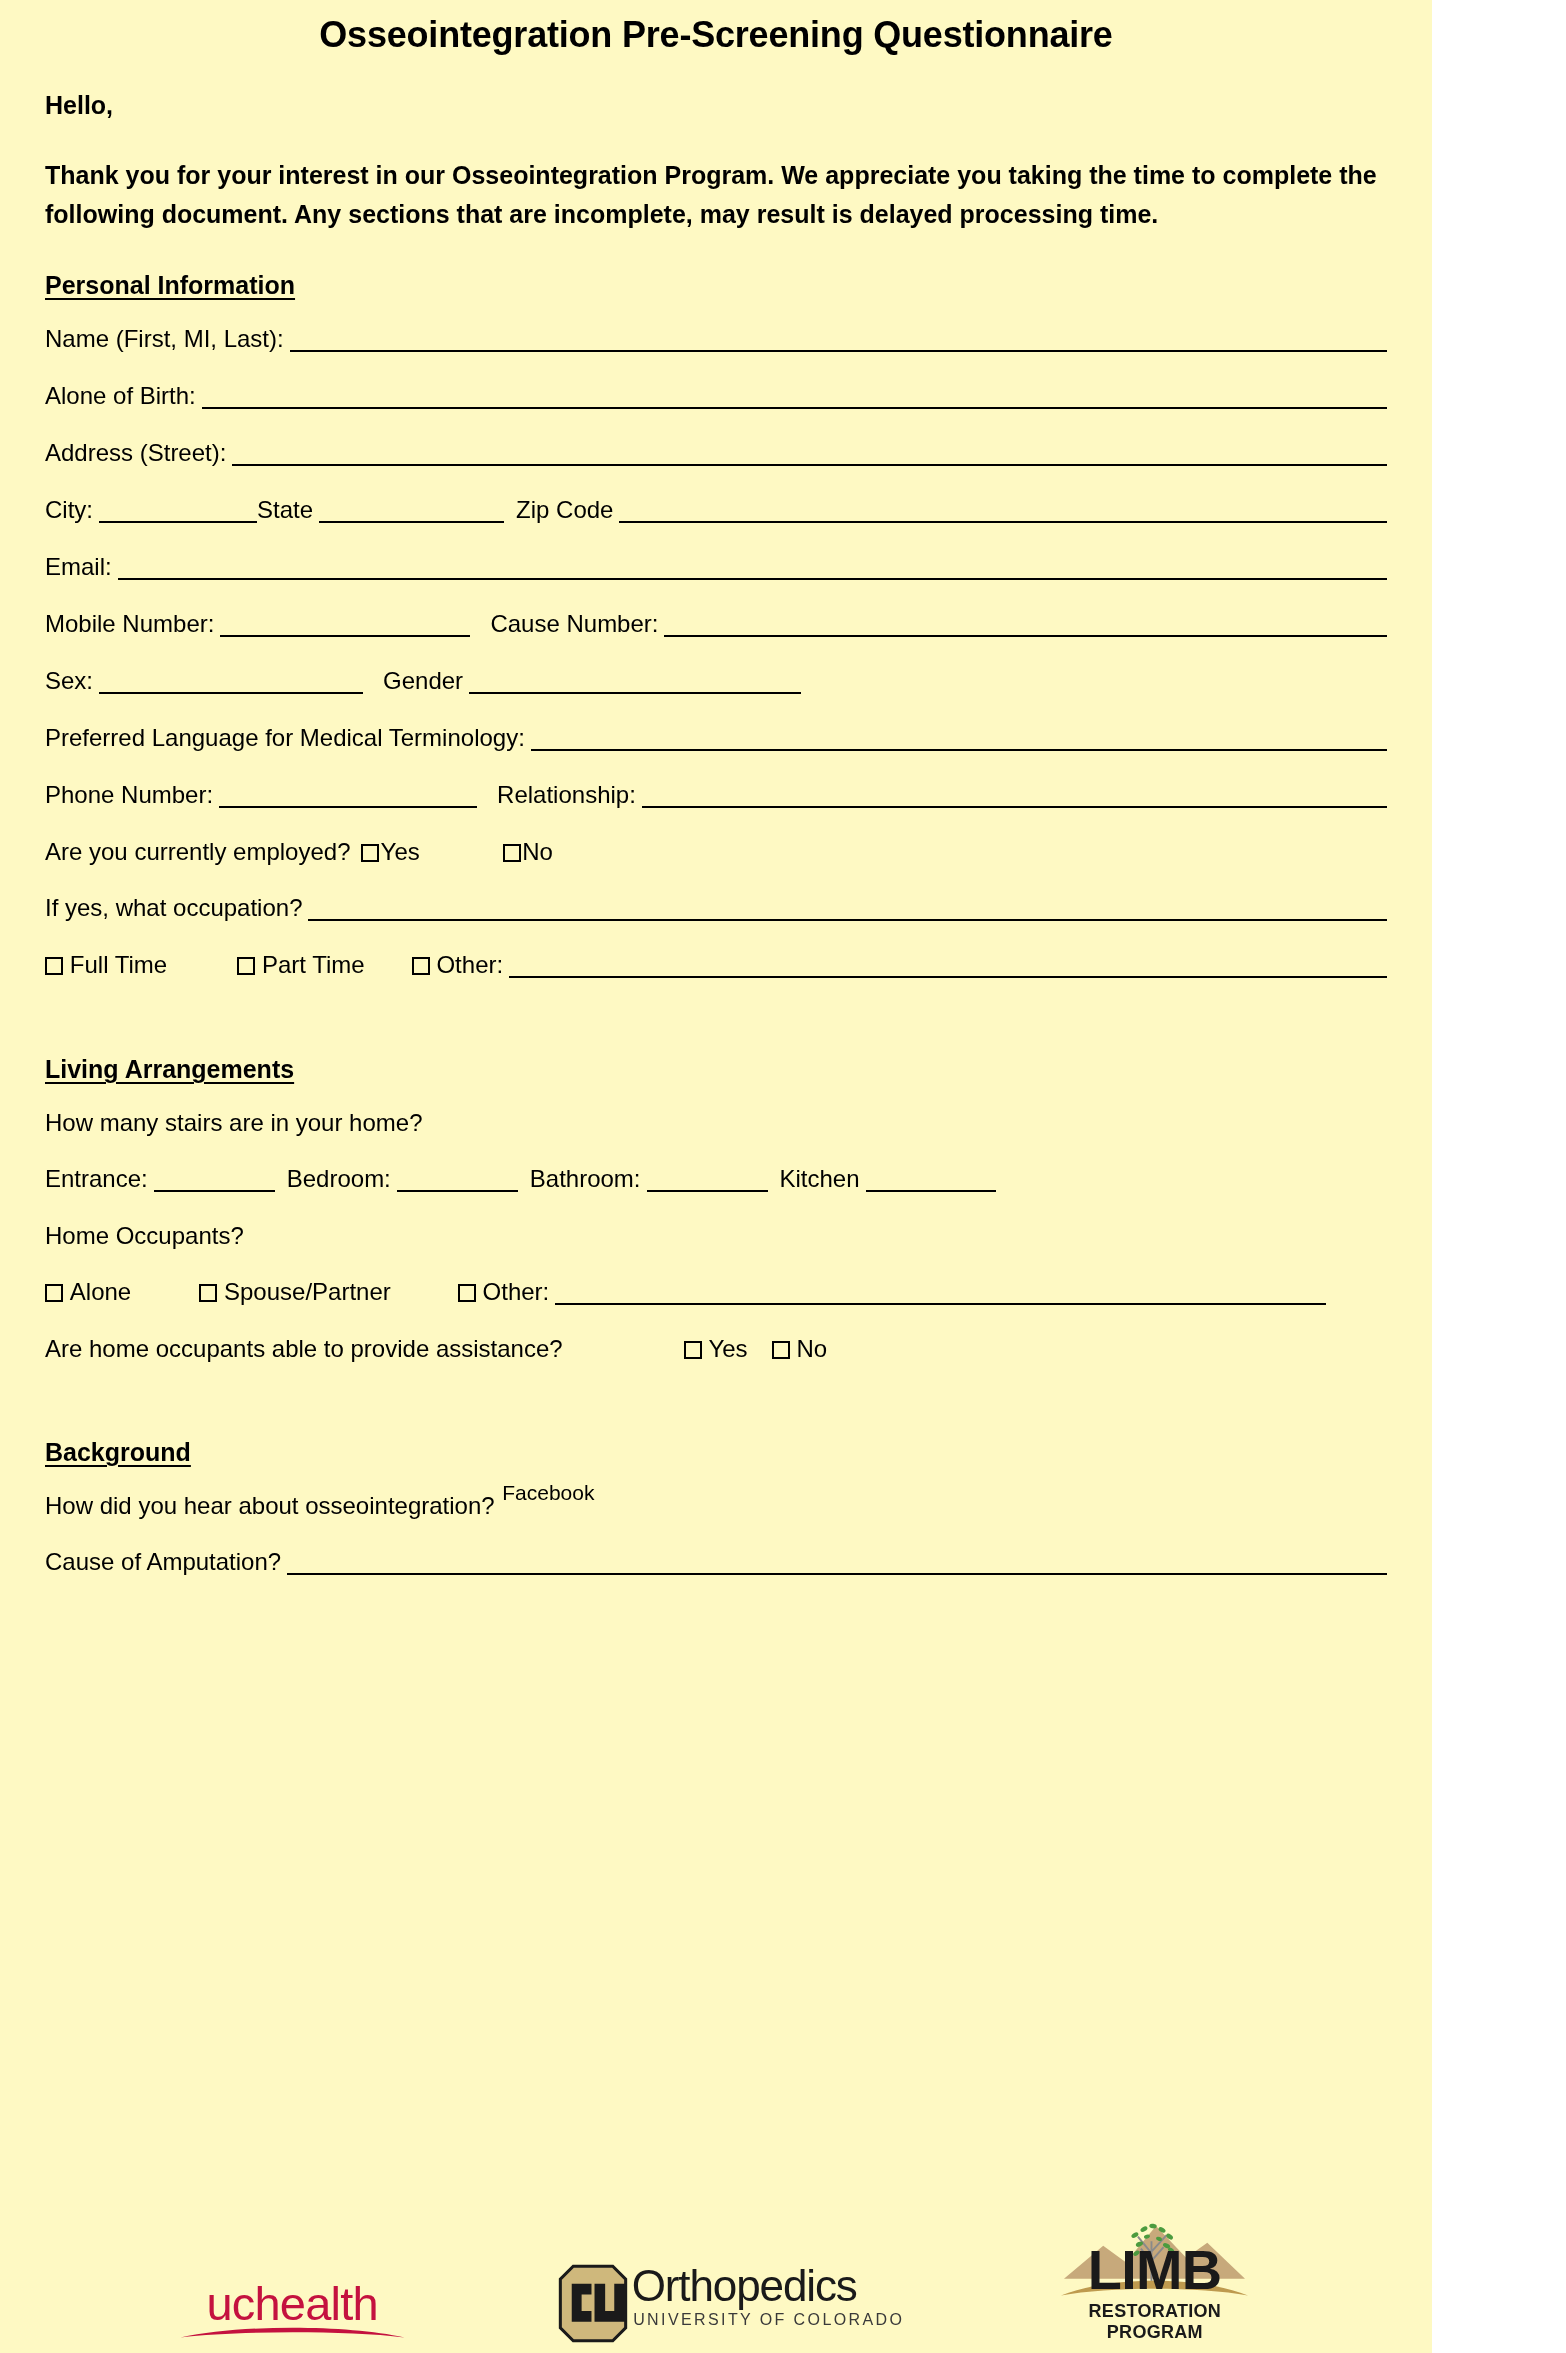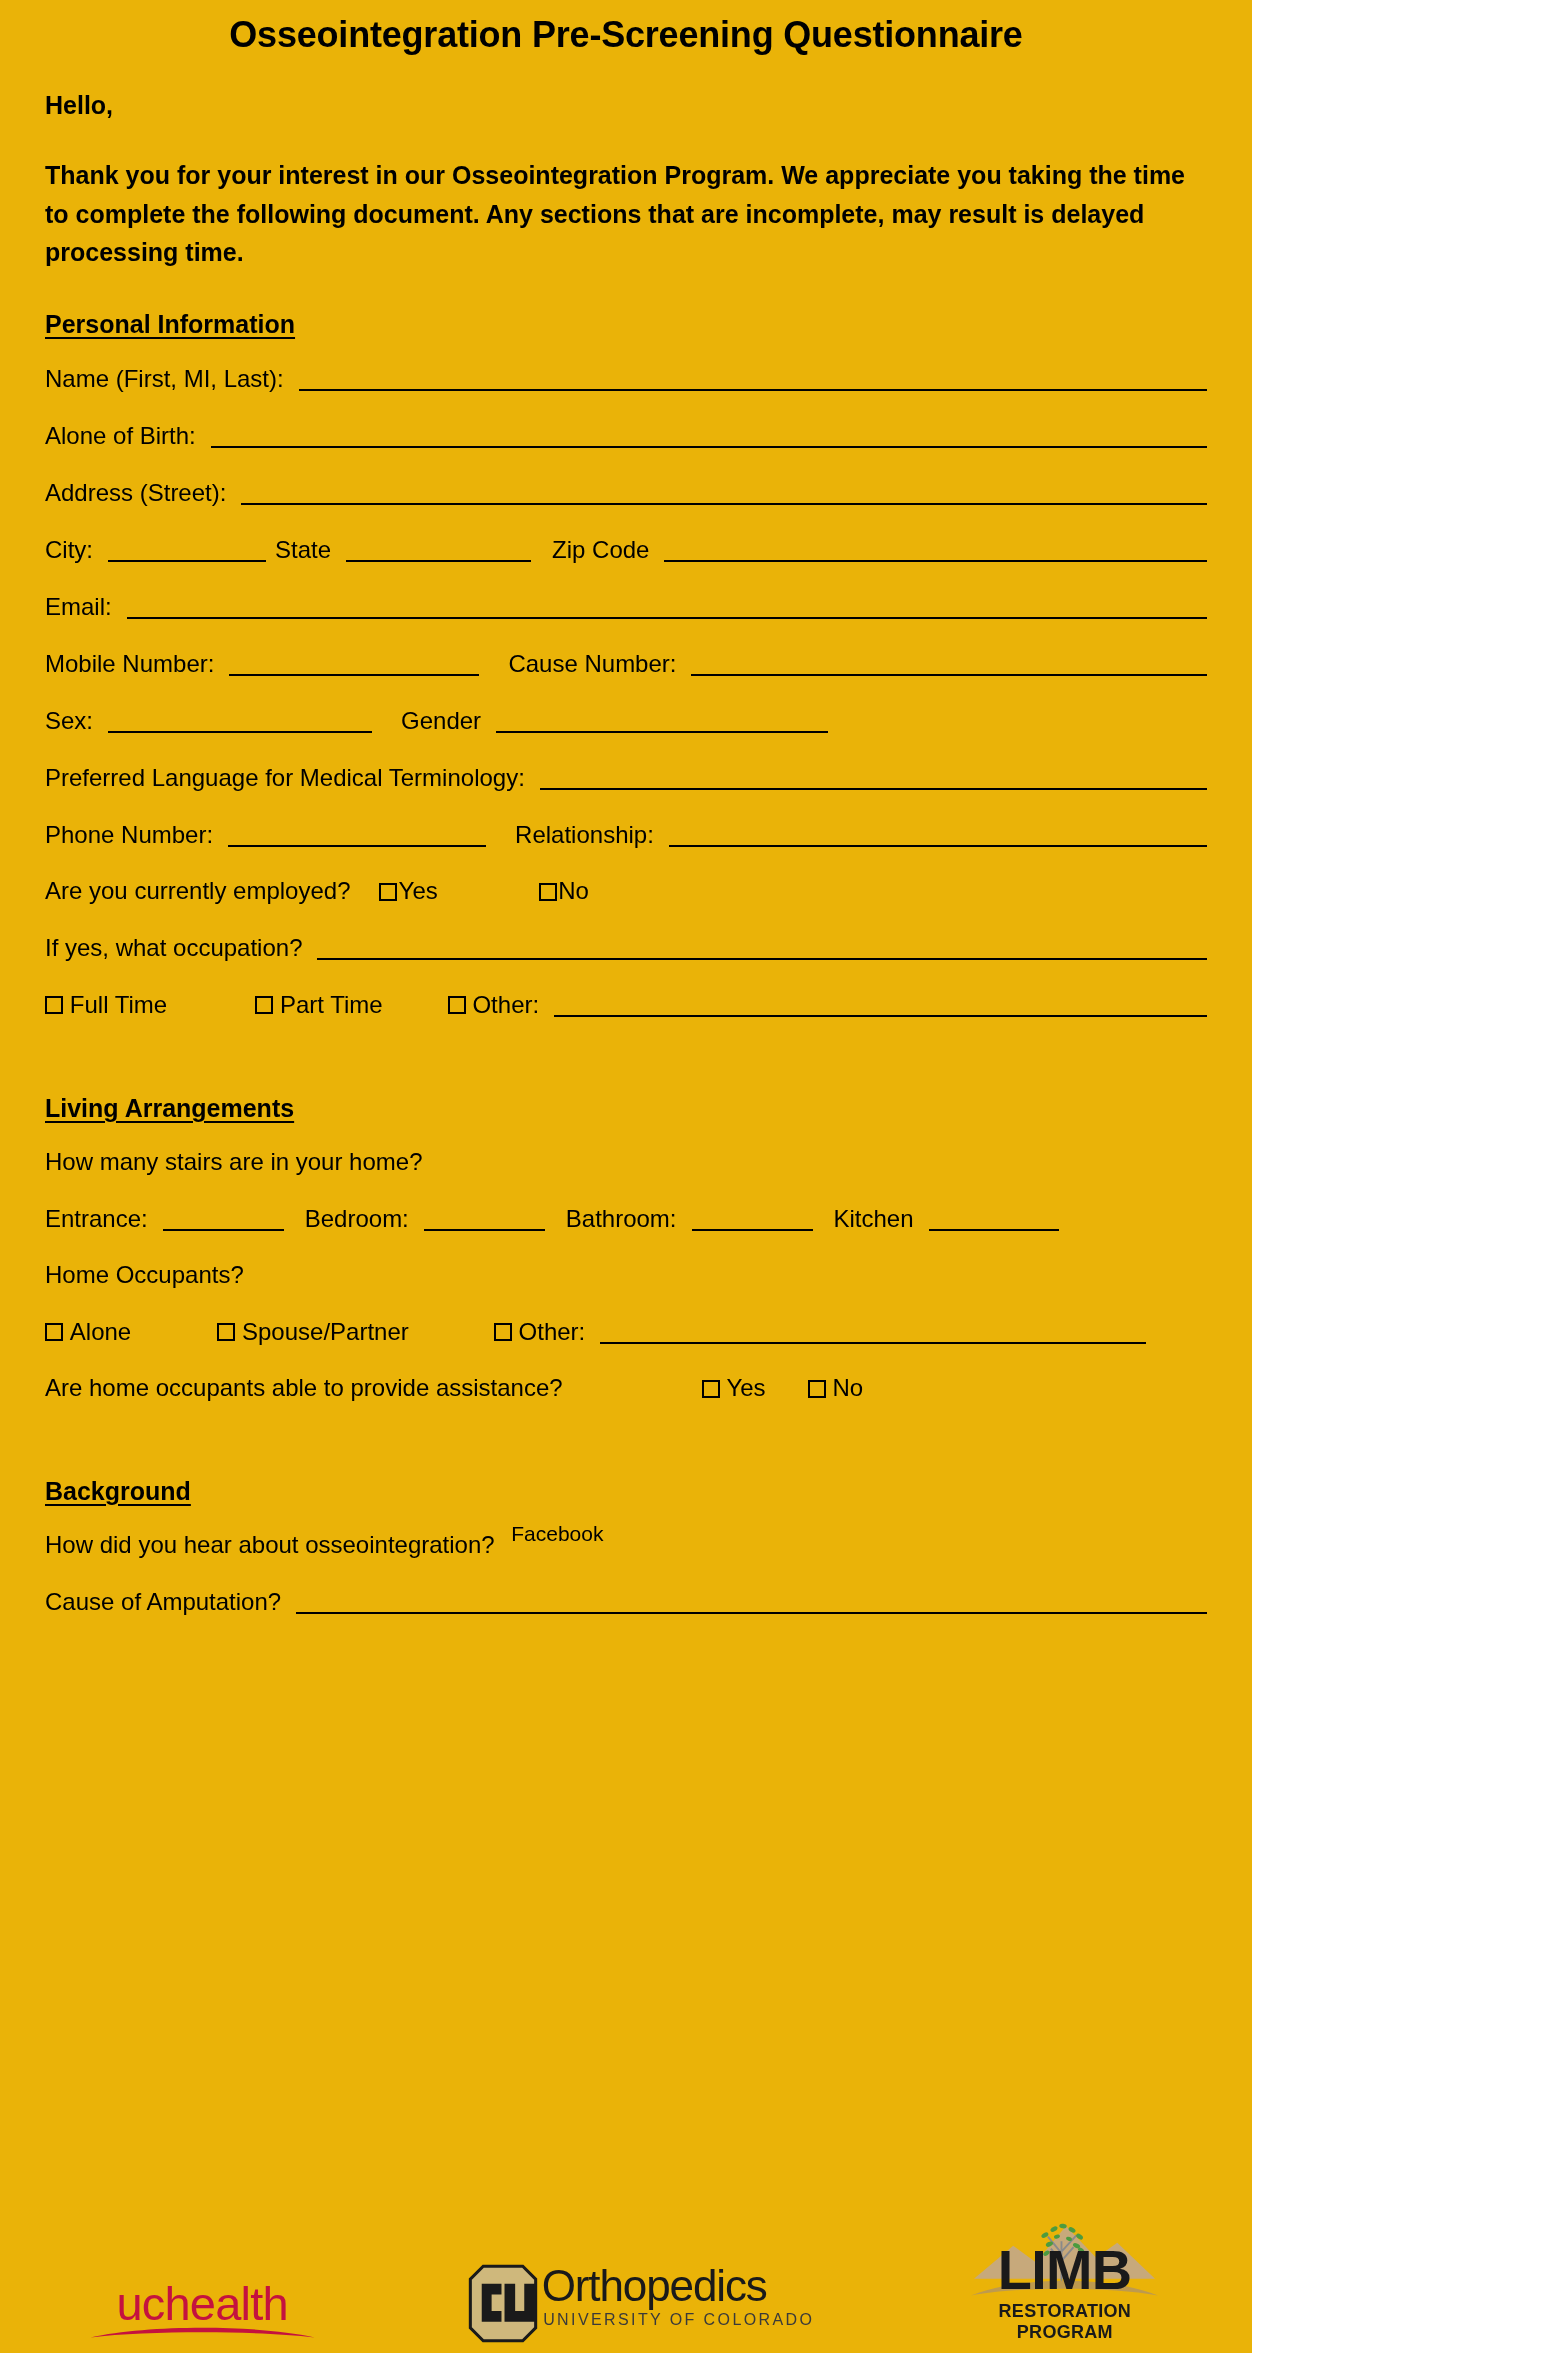--- a/index.html
+++ b/index.html
@@ -7,23 +7,23 @@
     margin: 0;
     padding: 0;
     background: #ffffff;
   }
   body {
     font-family: "Liberation Sans", sans-serif;
     color: #000000;
   }
   .page {
     position: relative;
-    width: 1252px;
+    width: 1432px;
     height: 2354px;
-    background: #eab308;
+    background: #fef9c3;
     box-sizing: border-box;
     padding: 0 45px;
     overflow: hidden;
   }
 
   
   .doc-title {
     text-align: center;
     font-size: 36px;
     font-weight: bold;
@@ -55,26 +55,25 @@
     text-decoration: underline;
     text-underline-offset: 3.8px;
     margin: 0 0 27px 0;
     display: inline-block;
   }
   .section-heading-wrap { margin-bottom: 0; }
 
   
   .frow {
     display: flex;
-    align-items: center;
+    align-items: flex-start;
     font-size: 24px;
     line-height: 1.0;
     margin-bottom: 32px;
     white-space: nowrap;
-    gap: 9px;
   }
   .lbl { flex: 0 0 auto; }
   .lbl.sp-l { margin-left: 12px; }
   .lbl.sp-l-lg { margin-left: 20px; }
 
   
   .blank {
     flex: 0 0 auto;
     border-bottom: 2.3px solid #000;
     height: 23px;

